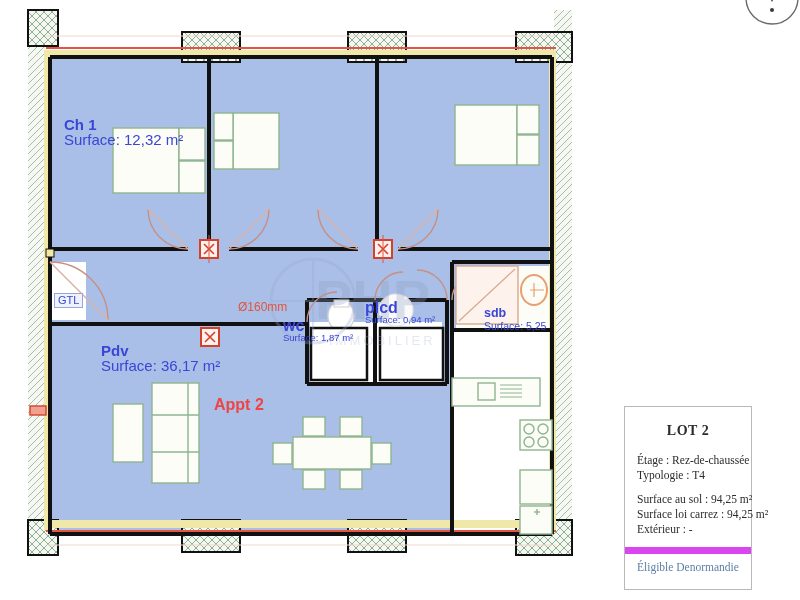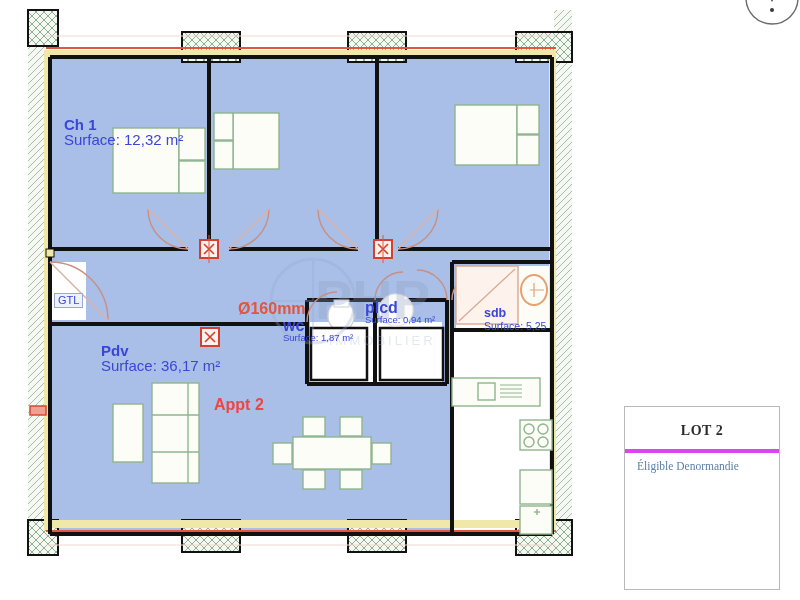--- a/index.html
+++ b/index.html
@@ -11,40 +11,40 @@
     overflow:hidden;
     position:relative;
   }
   #stage{position:absolute;left:0;top:0;width:800px;height:600px;}
   svg.plan{position:absolute;left:0;top:0;width:800px;height:600px;}
 
   
   .info-card{
     position:absolute;
     left:624px; top:406px;
-    width:156px; height:184px;
+    width:128px; height:184px;
     background:#ffffff;
     border:1px solid #b9b9b9;
     box-sizing:border-box;
     font-family:"Liberation Serif", serif;
     color:#2b2b2b;
   }
   .info-title{
     text-align:center;
     font-weight:bold;
     font-size:14px;
     letter-spacing:.5px;
     margin:16px 0 0 0;
     font-family:"Liberation Serif", serif;
   }
   .info-body{padding:14px 12px 0 12px;}
   .info-line{font-size:11.5px;line-height:15px;white-space:nowrap;}
   .info-gap{height:9px;}
   .info-foot{
-    border-top:4px solid #d946ef;
+    border-top:7px solid #d946ef;
     margin:10px 0 0 0;
     padding:7px 12px 0 12px;
     font-size:11.5px;
     color:#5b7fa6;
     white-space:nowrap;
   }
 
   
   .lbl{
     position:absolute;
@@ -65,23 +65,23 @@
     font-size:11px;
     color:#3a46d6;
     background:#eef2fb;
     border:1px solid #9aa6d8;
     padding:0 3px;
     line-height:13px;
     white-space:nowrap;
   }
   .dia-lbl{
     position:absolute;
-    font-size:16px;
+    font-size:12px;
     color:#e2553e;
-    font-weight:bold;
+    font-weight:normal;
     white-space:nowrap;
   }
   .appt-lbl{
     position:absolute;
     font-size:16px;
     font-weight:bold;
     color:#ef4444;
     white-space:nowrap;
   }
   .watermark{
@@ -347,16 +347,24 @@
   </div>
 
   <div class="gtl-badge" style="left:54px; top:253px;margin-top:40px;">GTL</div>
 
   <div class="dia-lbl" style="left:238px; top:300px;">Ø160mm</div>
 
   <div class="appt-lbl" style="left:214px; top:396px;">Appt 2</div>
 
   <div class="info-card">
     <div class="info-title">LOT 2</div>
+    <div class="info-body">
+      <div class="info-line">Étage : Rez-de-chaussée</div>
+      <div class="info-line">Typologie : T4</div>
+      <div class="info-gap"></div>
+      <div class="info-line">Surface au sol : 94,25 m²</div>
+      <div class="info-line">Surface loi carrez : 94,25 m²</div>
+      <div class="info-line">Extérieur : -</div>
+    </div>
     <div class="info-foot">Éligible Denormandie</div>
   </div>
 
 </div>
 
 </body></html>

